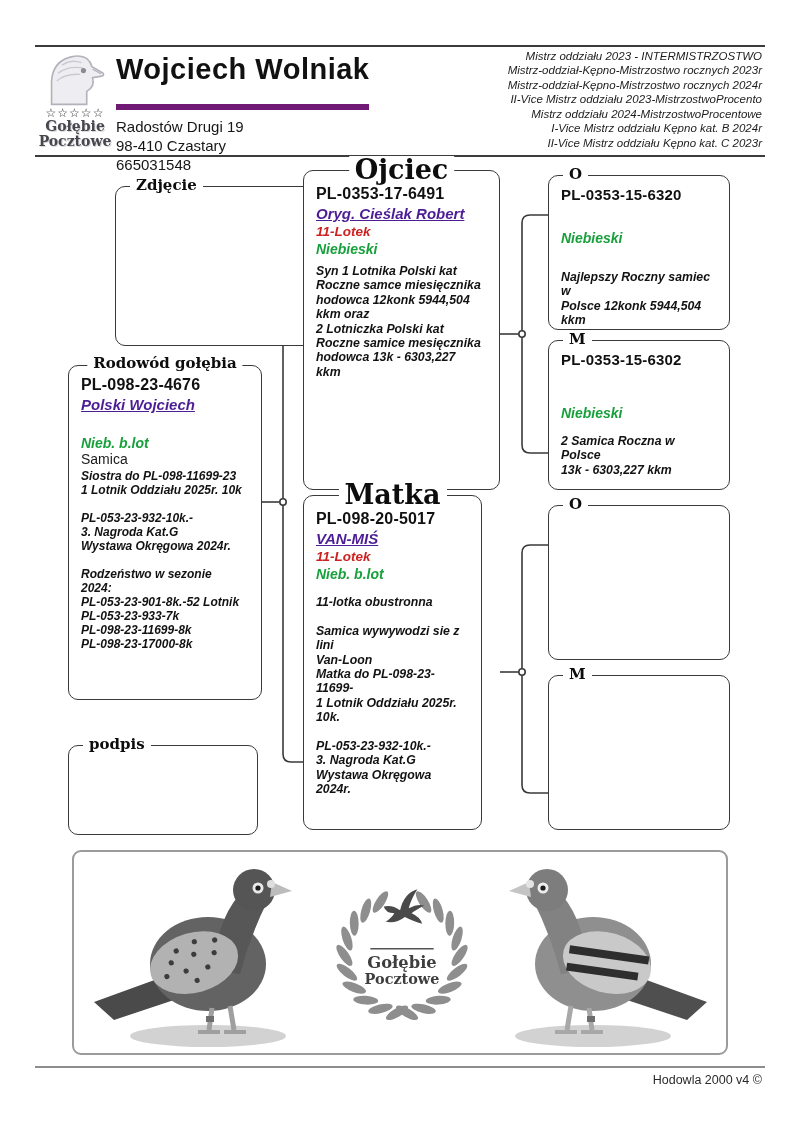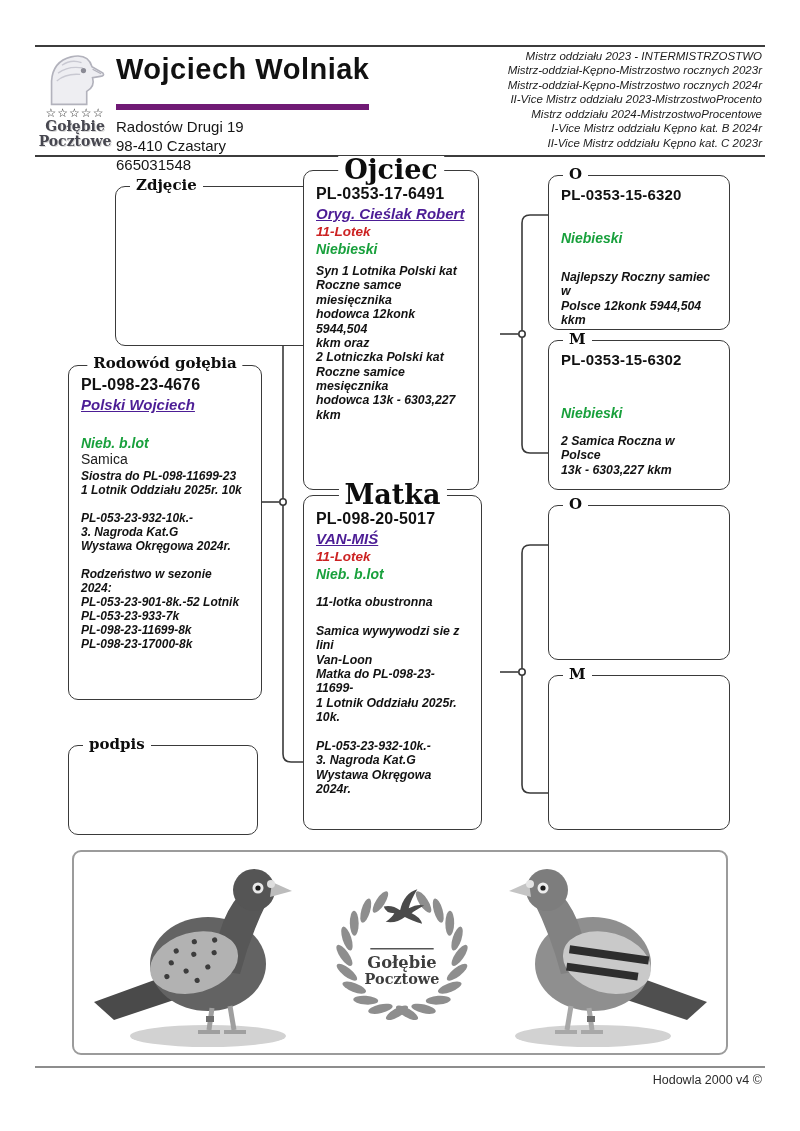--- a/index.html
+++ b/index.html
@@ -137,21 +137,21 @@
 PL-053-23-901-8k.-52 Lotnik
 PL-053-23-933-7k
 PL-098-23-11699-8k
 PL-098-23-17000-8k</div>
   </div>
 
   <div class="box" style="left:68px; top:745px; width:190px; height:90px;">
     <span class="box-title t-left t-small">podpis</span>
   </div>
 
-  <div class="box" style="left:303px; top:170px; width:176px; height:320px;">
+  <div class="box" style="left:303px; top:170px; width:197px; height:320px;">
     <span class="box-title t-center t-big">Ojciec</span>
     <div class="ring" style="margin-top:14px;">PL-0353-17-6491</div>
     <div class="link">Oryg. Cieślak Robert</div>
     <div class="badge-red">11-Lotek</div>
     <div class="color-green">Niebieski</div>
     <div class="notes">Syn 1 Lotnika Polski kat
 Roczne samce miesięcznika
 hodowca 12konk 5944,504
 kkm oraz
 2 Lotniczka Polski kat

